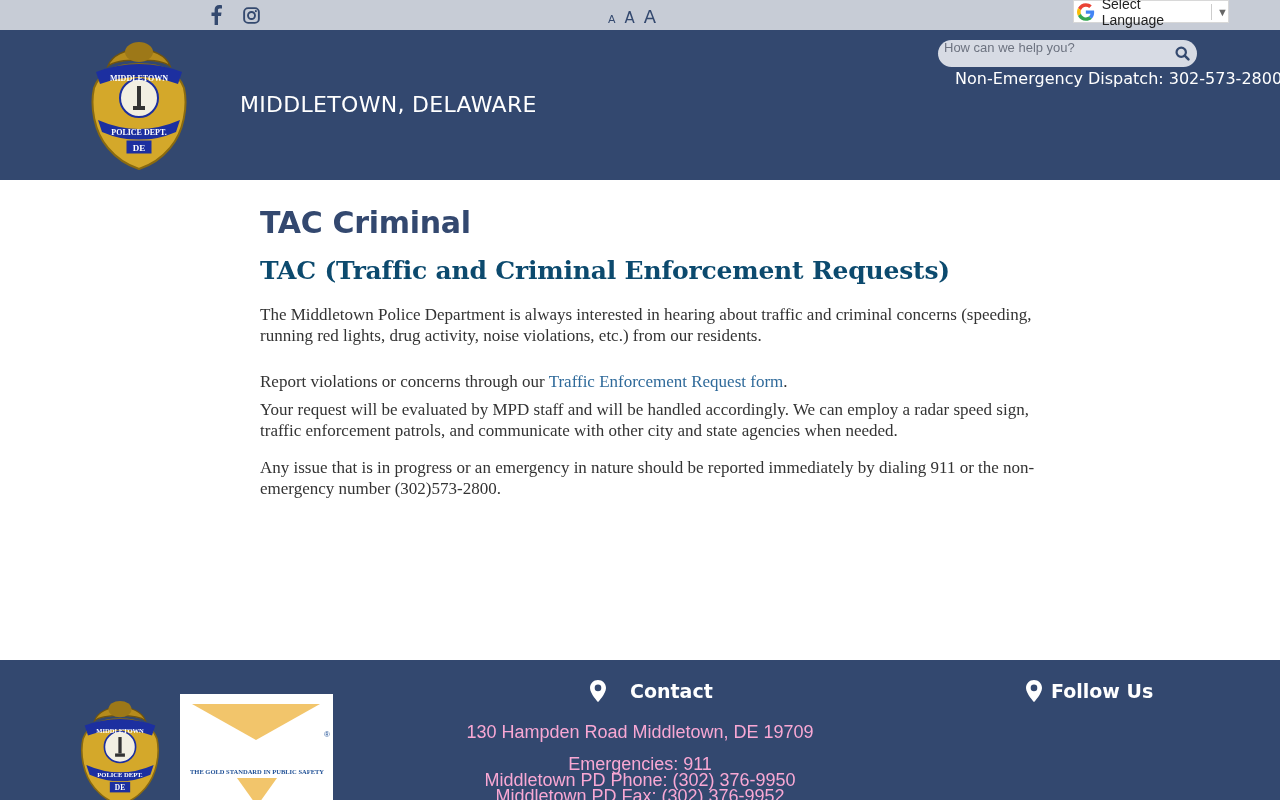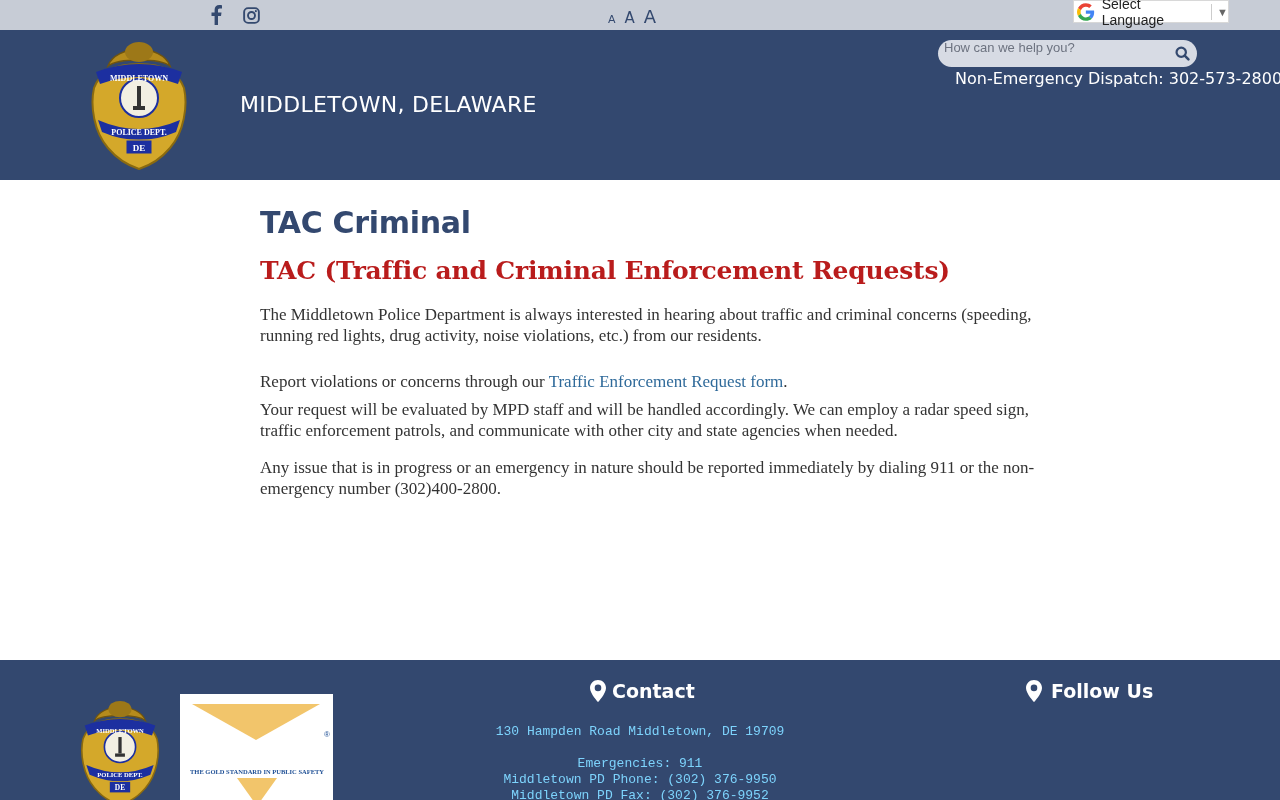--- a/index.html
+++ b/index.html
@@ -30,42 +30,42 @@
   .site-sub { position: absolute; left: 240px; top: 62px; color: #ffffff; font-family: "DejaVu Sans", sans-serif; font-size: 22px; font-weight: normal; white-space: nowrap; letter-spacing: 0.3px; }
   .search { position: absolute; left: 938px; top: 10px; width: 259px; height: 27px; background: #d7dbe4; border-radius: 14px; display: flex; align-items: flex-start; }
   .search input { border: none; background: transparent; outline: none; font-family: "Liberation Sans", sans-serif; font-size: 13px; color: #333; width: 225px; padding-left: 6px; }
   .search input::placeholder { color: #6d7380; }
   .search .s-icon { position: absolute; right: 6px; top: 5px; width: 17px; height: 17px; cursor: pointer; }
   .dispatch { position: absolute; left: 955px; top: 39px; color: #ffffff; font-family: "DejaVu Sans", sans-serif; font-size: 16px; white-space: nowrap; }
 
   
   .main { position: absolute; left: 260px; top: 180px; width: 780px; }
   .page-title { position: absolute; left: 0; top: 25px; color: #33486f; font-family: "DejaVu Sans", sans-serif; font-weight: bold; font-size: 30px; white-space: nowrap; letter-spacing: -0.3px; }
-  .sub-title { position: absolute; left: 0; top: 76px; color: #b91c1c; font-family: "DejaVu Serif", serif; font-weight: bold; font-size: 25px; white-space: nowrap; letter-spacing: -0.2px; }
+  .sub-title { position: absolute; left: 0; top: 76px; color: #0c4a6e; font-family: "DejaVu Serif", serif; font-weight: bold; font-size: 25px; white-space: nowrap; letter-spacing: -0.2px; }
   .para { position: absolute; left: 0; width: 780px; color: #333333; font-family: "Liberation Serif", serif; font-size: 17px; line-height: 21px; }
   .p1 { top: 124px; }
   .p2 { top: 182px; margin-top: 9px; }
   .p3 { top: 219px; }
   .p4 { top: 277px; }
   .para a { color: #2f6a9a; text-decoration: none; cursor: pointer; }
 
   
   .footer { position: absolute; left: 0; top: 660px; width: 1280px; height: 140px; background: #33486f; }
   .f-badge { position: absolute; left: 76px; top: 36px; width: 88px; height: 110px; }
   .calea { position: absolute; left: 180px; top: 34px; width: 153px; height: 120px; background: #ffffff; overflow: hidden; }
   .calea .tri-top { position: absolute; left: 12px; top: 10px; width: 0; height: 0; border-left: 64px solid transparent; border-right: 64px solid transparent; border-top: 36px solid #f2c56b; }
   .calea .calea-word { position: absolute; left: 6px; top: 30px; font-family: "Liberation Serif", serif; font-style: italic; font-weight: bold; font-size: 40px; color: #1e4f95; letter-spacing: -1px; }
   .calea .reg { position: absolute; right: 3px; top: 36px; font-size: 8px; color: #1e4f95; }
   .calea .tag { position: absolute; left: 10px; top: 74px; font-family: "Liberation Serif", serif; font-size: 6.5px; color: #1e4f95; white-space: nowrap; font-weight: bold; }
   .calea .tri-bot { position: absolute; left: 57px; top: 84px; width: 0; height: 0; border-left: 20px solid transparent; border-right: 20px solid transparent; border-top: 28px solid #f2c56b; }
 
-  .f-contact-head { position: absolute; left: 590px; top: 20px; display: flex; align-items: center; gap: 6px; color: #fff; font-family: "DejaVu Sans", sans-serif; font-weight: bold; font-size: 19px; }
+  .f-contact-head { position: absolute; left: 590px; top: 20px; display: flex; align-items: center; gap: 24px; color: #fff; font-family: "DejaVu Sans", sans-serif; font-weight: bold; font-size: 19px; }
   .f-follow-head { position: absolute; left: 1026px; top: 20px; display: flex; align-items: center; gap: 9px; color: #fff; font-family: "DejaVu Sans", sans-serif; font-weight: bold; font-size: 19px; }
   .pin { width: 16px; height: 22px; display: block; }
-  .f-line { position: absolute; left: 440px; width: 400px; text-align: center; color: #7dd3fc; font-family: Liberation Mono, monospace; font-size: 13px; line-height: 16px; white-space: nowrap; }
+  .f-line { position: absolute; left: 440px; width: 400px; text-align: center; color: #f9a8d4; font-family: Liberation Sans, sans-serif; font-size: 18px; line-height: 16px; white-space: nowrap; }
   .fl1 { top: 64px; }
   .fl2 { top: 96px; }
   .fl3 { top: 112px; }
   .fl4 { top: 128px; }
 </style>
 </head>
 <body>
 
 <div class="topbar">
   <a class="social fb">
@@ -125,21 +125,21 @@
   </div>
   <div class="dispatch">Non-Emergency Dispatch: 302-573-2800</div>
 </div>
 
 <div class="main">
   <h1 class="page-title">TAC Criminal</h1>
   <h2 class="sub-title">TAC (Traffic and Criminal Enforcement Requests)</h2>
   <p class="para p1">The Middletown Police Department is always interested in hearing about traffic and criminal concerns (speeding, running red lights, drug activity, noise violations, etc.) from our residents.</p>
   <p class="para p2"><span>Report violations or concerns through our </span><a>Traffic Enforcement Request form</a><span>.</span></p>
   <p class="para p3">Your request will be evaluated by MPD staff and will be handled accordingly.  We can employ a radar speed sign, traffic enforcement patrols, and communicate with other city and state agencies when needed.</p>
-  <p class="para p4">Any issue that is in progress or an emergency in nature should be reported immediately by dialing 911 or the non-emergency number (302)400-2800.</p>
+  <p class="para p4">Any issue that is in progress or an emergency in nature should be reported immediately by dialing 911 or the non-emergency number (302)573-2800.</p>
 </div>
 
 <div class="footer">
   <div class="f-badge">
     <svg width="88" height="110" viewBox="0 0 106 134">
       <path d="M53 28 C30 28 14 36 8 52 C4 70 8 96 22 112 C32 124 44 130 53 133 C62 130 74 124 84 112 C98 96 102 70 98 52 C92 36 76 28 53 28Z" fill="#d4a82a" stroke="#8a6a10" stroke-width="2"></path>
       <path d="M22 30 C30 8 76 8 84 30 C74 22 32 22 22 30Z" fill="#b58b1c" stroke="#6f5410" stroke-width="1.5"></path>
       <ellipse cx="53" cy="16" rx="14" ry="10" fill="#9d7818"></ellipse>
       <path d="M10 36 Q53 20 96 36 L92 48 Q53 34 14 48Z" fill="#1c2fa0"></path>
       <circle cx="53" cy="62" r="19" fill="#f2efe2" stroke="#1c2fa0" stroke-width="2"></circle>

